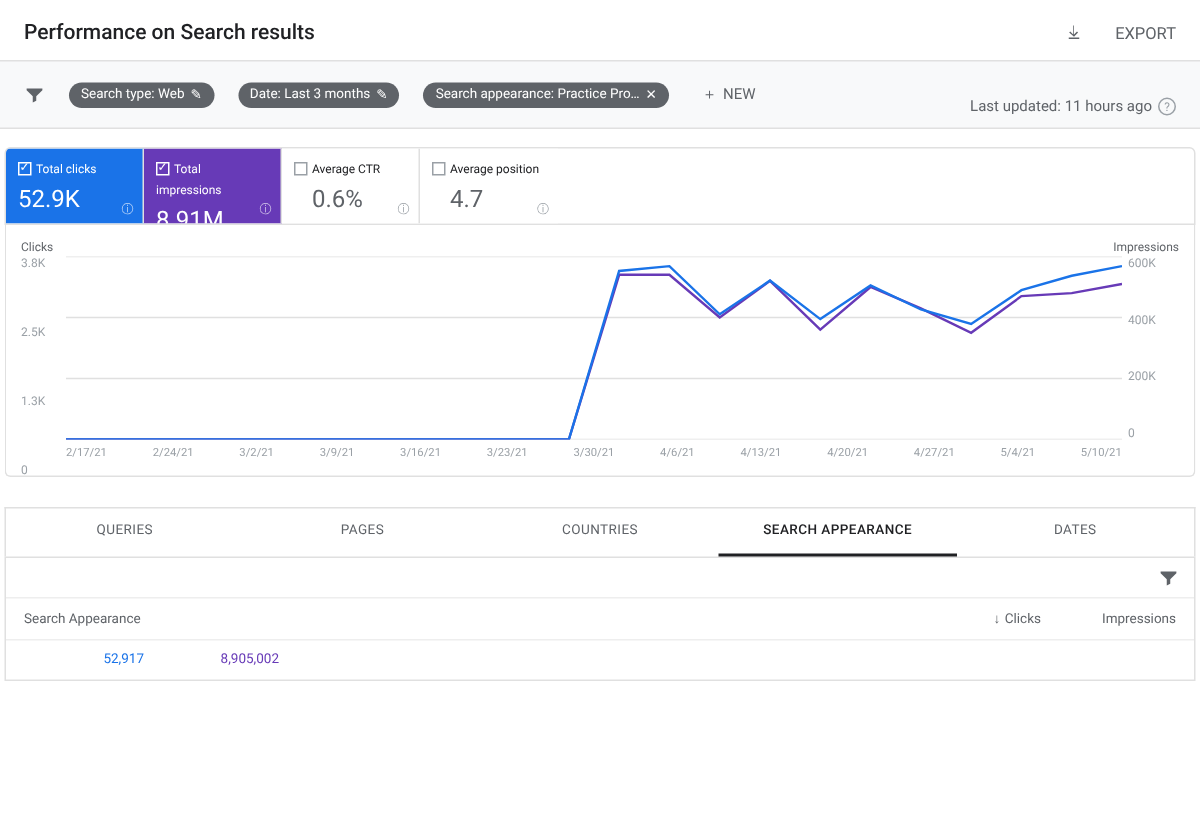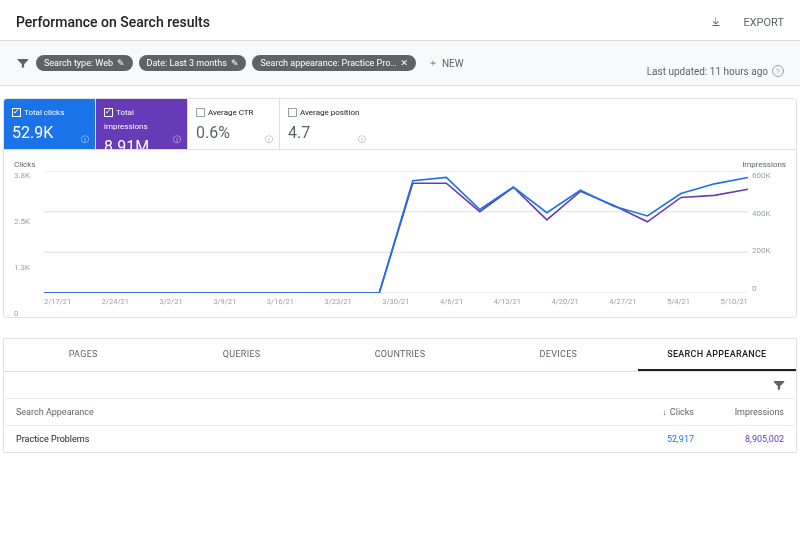--- a/index.html
+++ b/index.html
@@ -1,39 +1,39 @@
 <!DOCTYPE html>
 <html><head>
 <meta charset="utf-8">
 <style>
   * { box-sizing: border-box; margin: 0; padding: 0; }
   body { font-family: Roboto, Arial, sans-serif; font-size: 12px; color: #202124; background: #fff; width: 800px; }
   .header { display: flex; justify-content: space-between; align-items: center; padding: 14px 16px 10px; }
   .header h1 { font-size: 14px; font-weight: 500; }
   .export-btn { display: flex; align-items: center; gap: 21px; font-size: 11px; color: #5f6368; cursor: pointer; }
-  .filter-bar { display: flex; align-items: center; gap: 6px; padding: 8px 16px; background: #f8f9fa; border-top: 1px solid #e0e0e0; border-bottom: 1px solid #e0e0e0; }
+  .filter-bar { display: flex; align-items: center; gap: 16px; padding: 8px 16px; background: #f8f9fa; border-top: 1px solid #e0e0e0; border-bottom: 1px solid #e0e0e0; }
   .funnel { color: #5f6368; }
   .chip { display: inline-flex; align-items: center; gap: 4px; background: #5f6368; color: #fff; border-radius: 12px; padding: 3px 8px; font-size: 9px; }
   .chip .pencil, .chip .close { font-size: 9px; }
   .new-btn { display: flex; align-items: center; gap: 4px; color: #5f6368; font-size: 10px; padding: 0 6px; cursor: pointer; }
   .spacer { flex: 1; }
   .last-updated { font-size: 10px; color: #5f6368; display: flex; align-items: center; gap: 4px; margin-top: 16px; }
   .help-icon { display:inline-flex; align-items:center; justify-content:center; width:12px; height:12px; border-radius:50%; border:1px solid #9aa0a6; font-size:8px; color:#9aa0a6; }
   .main { padding: 12px 3px; }
   .metrics { display: flex; gap: 0; border: 1px solid #e0e0e0; border-radius: 4px 4px 0 0; overflow: hidden; }
   .card { width: 92px; height: 50px; padding: 6px 8px; position: relative; border-right: 1px solid #e0e0e0; background:#fff; }
   .card:last-child { border-right: none; flex:0 0 92px; }
   .card .chk { display:inline-block; width:9px; height:9px; border:1px solid #9aa0a6; margin-right:3px; vertical-align:middle; position:relative; }
   .card.active .chk { border-color:#fff; }
   .card.active .chk::after { content:"✓"; position:absolute; top:-2px; left:0; font-size:8px; color:#fff; }
   .card .lbl { font-size: 8px; vertical-align:middle; }
   .card .val { font-size: 16px; margin-top: 4px; font-weight:400; }
   .card.c-clicks { background:#1a73e8; color:#fff; }
   .card.c-impr { background:#673ab7; color:#fff; }
-  .card.inactive .val { color:#5f6368; }
+  .card.inactive .val { color:#5f6368;margin-left:12px; }
   .card .info { position:absolute; right:6px; bottom:4px; font-size:8px; color:#9aa0a6; }
   .card.active .info { color: rgba(255,255,255,0.7); }
   .chart-wrap { border:1px solid #e0e0e0; border-top:none; border-radius: 0 0 4px 4px; padding: 10px 10px 6px; position:relative; }
   .axis-lbl { font-size:8px; color:#5f6368; }
   .chart-area { position: relative; height: 140px; margin-top: 2px; }
   .y-left, .y-right { position:absolute; top:0; bottom:18px; font-size:8px; color:#9aa0a6; display:flex; flex-direction:column; justify-content:space-between; }
   .y-left { left:0; text-align:left; width:26px;gap:37px; }
   .y-right { right:0; text-align:left; width:34px;margin-left:48px; }
   .plot { position:absolute; left:30px; right:38px; top:0; bottom:18px; }
   .x-axis { position:absolute; left:30px; right:38px; bottom:0; height:14px; display:flex; justify-content:space-between; font-size:7.5px; color:#9aa0a6; }
@@ -162,41 +162,40 @@
           <span>4/13/21</span>
           <span>4/20/21</span>
           <span>4/27/21</span>
           <span>5/4/21</span>
           <span>5/10/21</span>
         </div>
     </div>
   </div>
 
   <div class="tabs" id="tabs">
+      <div class="tab">QUERIES</div>
       <div class="tab">PAGES</div>
-      <div class="tab">QUERIES</div>
       <div class="tab">COUNTRIES</div>
-      <div class="tab">DEVICES</div>
       <div class="tab active">SEARCH APPEARANCE</div>
+      <div class="tab">DATES</div>
     </div>
   <div class="table-box">
     <div class="filter-row">
       <span>
         <svg width="14" height="14" viewBox="0 0 24 24" fill="#5f6368">
             <path d="M3 5h18v2l-7 7v5l-4 2v-7L3 7V5z"></path>
           </svg>
       </span>
     </div>
     <div class="thead">
       <div class="col-sa">Search Appearance</div>
       <div class="col-clicks">
         <span>↓</span>
         <span>Clicks</span>
       </div>
       <div class="col-impr">Impressions</div>
     </div>
     <div class="trow">
-      <div class="col-sa">Practice Problems</div>
       <div class="col-clicks">52,917</div>
       <div class="col-impr">8,905,002</div>
     </div>
   </div>
 </div>
 
 </body></html>

